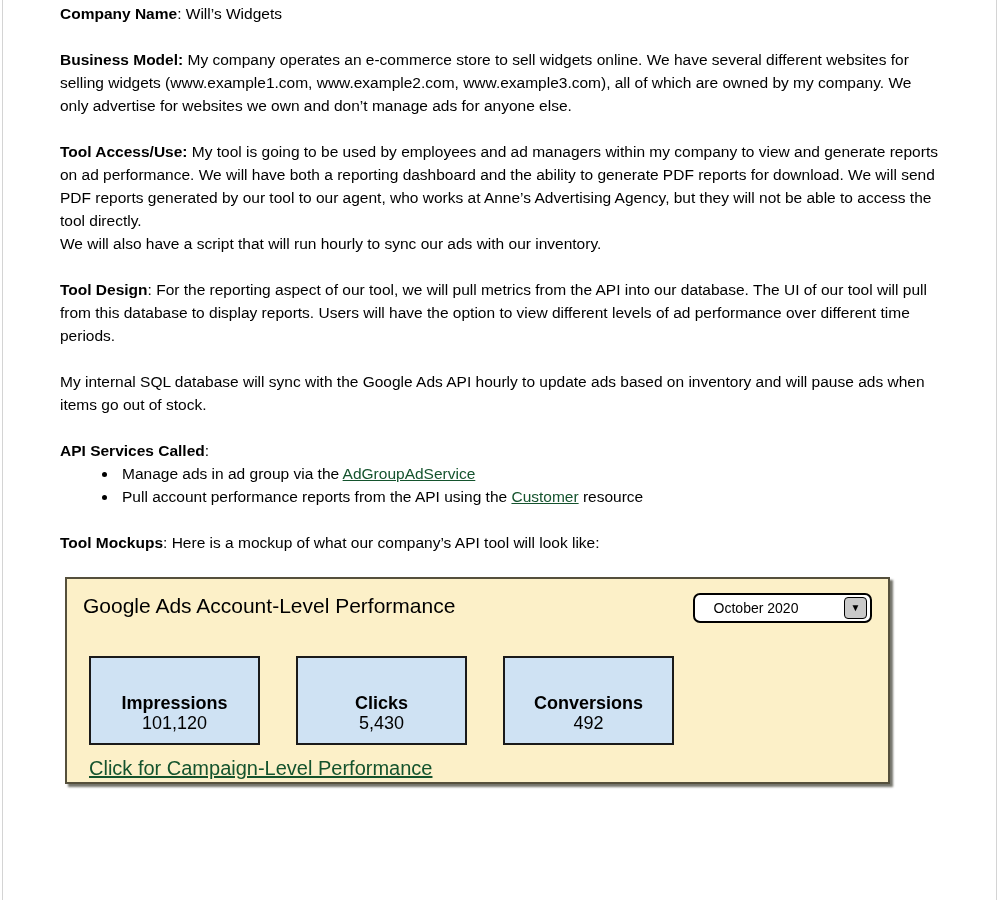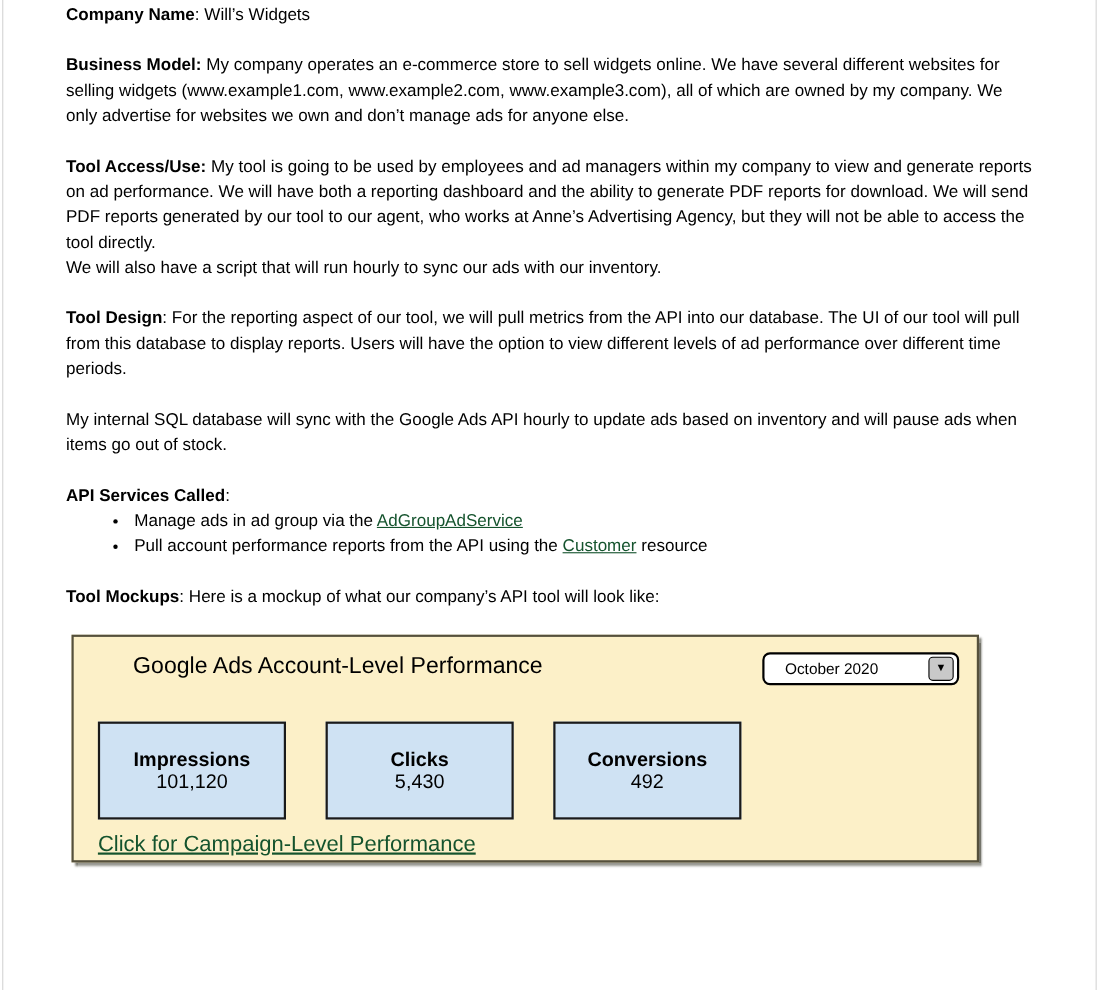--- a/index.html
+++ b/index.html
@@ -69,21 +69,20 @@
     height: 207px;
     background: #fcf0c8;
     border: 2px solid #55503c;
     box-shadow: 3px 3px 2px rgba(70,70,58,0.75);
     padding: 14px 16px 12px 16px;
   }
   .panel-head {
     display: flex;
     justify-content: space-between;
     align-items: flex-start;
-    margin-left: 38px;
   }
   .panel-title {
     font-size: 21px;
     line-height: 26px;
   }
   .dropdown {
     background: #ffffff;
     border: 2px solid #000000;
     border-radius: 7px;
     display: flex;
@@ -117,21 +116,21 @@
     gap: 36px;
     margin: 33px 0 0 6px;
   }
   .metric-card {
     width: 171px;
     height: 89px;
     background: #cfe2f3;
     border: 2px solid #1a1a1a;
     display: flex;
     flex-direction: column;
-    justify-content: center;
+    justify-content: flex-end;
     align-items: center;
     padding: 9px 4px 10px 4px;
   }
   .metric-label { font-size: 18px; font-weight: bold; line-height: 20px; }
   .metric-value { font-size: 18px; line-height: 20px; }
   .camp-link-row {
     margin: 14px 0 0 6px;
     font-size: 20px;
     line-height: 18px;
   }

